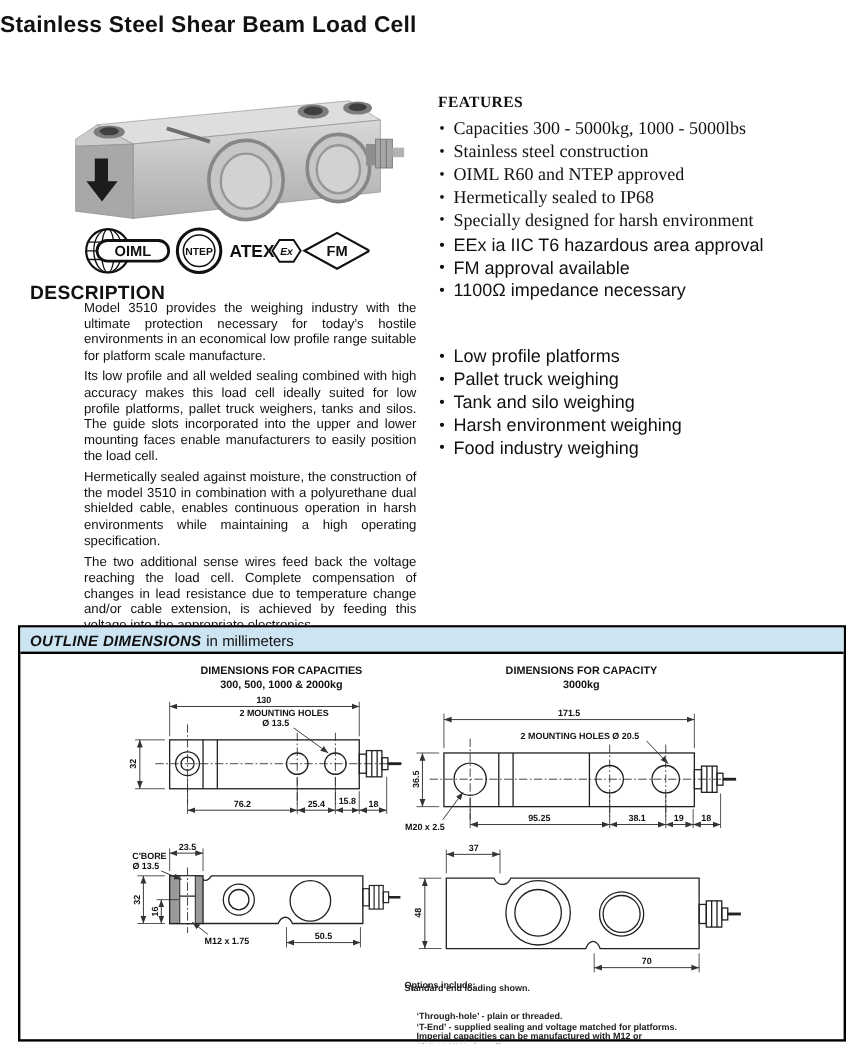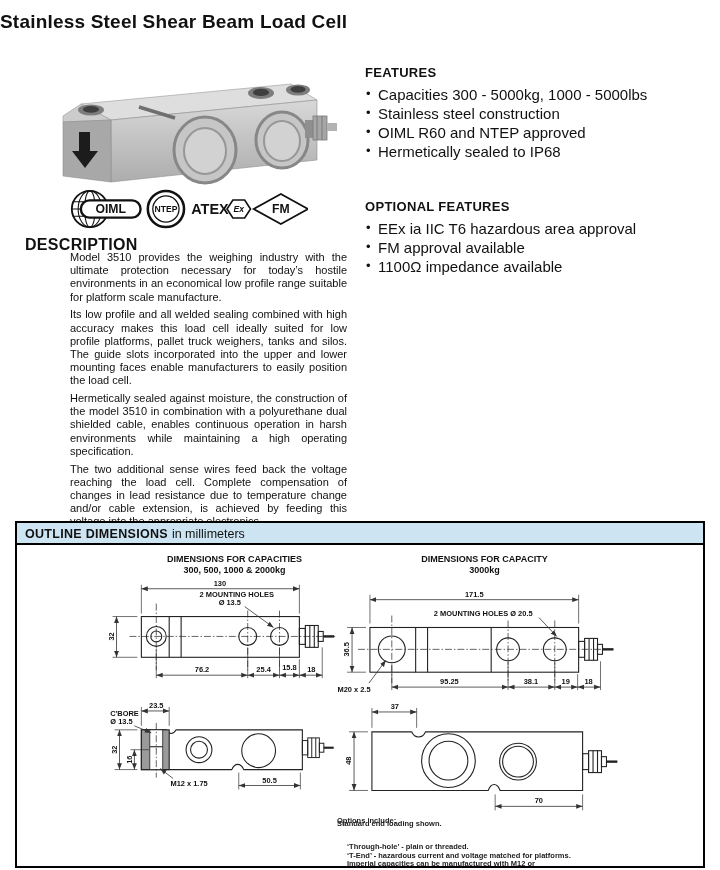--- a/index.html
+++ b/index.html
@@ -13,29 +13,29 @@
     font-size:19px; font-weight:bold; letter-spacing:.2px;
   }
   
   .photo { position:absolute; left:55px; top:74px; width:282px; height:112px; }
   .logos { position:absolute; left:70px; top:188px; width:238px; height:42px; }
   .desc-h { position:absolute; left:25px; top:236px; font-size:16px; font-weight:bold; letter-spacing:.3px; }
   .desc { position:absolute; left:25px; top:251px; width:322px; }
   .desc p { font-size:11px; line-height:13.2px; text-align:justify; margin-bottom:4.5px;margin-left:45px; }
   
   .rcol-block { position:absolute; left:365px; width:348px; }
-  .features { top:65px; } .optional { top:199px; } .apps { top:292px; }
+  .features { top:77px;font-family:Liberation Serif, serif; } .optional { top:199px; } .apps { top:292px; }
   .rh { font-size:13px; font-weight:bold; letter-spacing:.3px; margin-bottom:9px; }
   ul.blist { list-style:none; }
   ul.blist li { position:relative; padding-left:13px; font-size:15px; line-height:12px; margin-bottom:7px; }
   ul.blist li::before { content:"\2022"; position:absolute; left:1px; top:-1px; font-size:13px; }
   
   .panel { position:absolute; left:15px; top:521px; width:690px; height:347px; border:2px solid #000; background:#fff; }
   .panel-h { height:22px; background:#cde4f3; border-bottom:2px solid #000; padding:4px 0 0 8px; font-size:12.5px; }
-  .panel-h strong { font-weight:bold; letter-spacing:.3px; }
+  .panel-h strong { font-weight:bold; letter-spacing:.3px;font-style:italic; }
   .panel-h span { font-weight:normal; margin-left:4px; }
   .panel-body { position:relative; width:554px; height:319px; }
   .colt { position:absolute; text-align:center; font-size:9px; font-weight:bold; line-height:10.5px; }
   .colt-l { left:95px; top:9px; width:245px; }
   .colt-r { left:345px; top:9px; width:245px; }
   .drawings { position:absolute; left:0; top:0; width:686px; height:319px; }
   .ln   { stroke:#222; stroke-width:1.1; fill:none; }
   .dim  { stroke:#333; stroke-width:.8; fill:none; }
   .wit  { stroke:#333; stroke-width:.7; fill:none; }
   .cl   { stroke:#222; stroke-width:.7; fill:none; stroke-dasharray:7 2 1.5 2; }
@@ -118,31 +118,38 @@
   <p>The two additional sense wires feed back the voltage reaching the load cell.  Complete compensation of changes in lead resistance due to temperature change and/or cable extension, is achieved by feeding this voltage into the appropriate electronics.</p>
 </div>
 
 <div class="rcol-block features">
   <div class="rh">FEATURES</div>
   <ul class="blist">
     <li>Capacities 300 - 5000kg, 1000 - 5000lbs</li>
     <li>Stainless steel construction</li>
     <li>OIML R60 and NTEP approved</li>
     <li>Hermetically sealed to IP68</li>
+    <li>Specially designed for harsh environment</li>
   </ul>
 </div>
 <div class="rcol-block optional">
-  <div class="rh">OPTIONAL FEATURES</div>
   <ul class="blist">
     <li>EEx ia IIC T6 hazardous area approval</li>
     <li>FM approval available</li>
-    <li>1100Ω impedance available</li>
+    <li>1100Ω impedance necessary</li>
   </ul>
 </div>
 <div class="rcol-block apps">
+  <ul class="blist">
+    <li>Low profile platforms</li>
+    <li>Pallet truck weighing</li>
+    <li>Tank and silo weighing</li>
+    <li>Harsh environment weighing</li>
+    <li>Food industry weighing</li>
+  </ul>
 </div>
 
 <div class="panel">
   <div class="panel-h">
     <strong>OUTLINE DIMENSIONS</strong><span>in millimeters</span>
   </div>
   <div class="panel-body">
     <div class="colt colt-l">
       <div>DIMENSIONS FOR CAPACITIES</div>
       <div>300, 500, 1000 &amp; 2000kg</div>
@@ -315,18 +322,18 @@
         <line class="wit" x1="582" y1="796" x2="582" y2="812"></line>
         <line class="dim" x1="494" y1="808" x2="582" y2="808" marker-start="url(#mA)" marker-end="url(#mA)"></line>
         <text class="dl" x="538" y="805" text-anchor="middle">70</text>
       </g>
     </svg>
 
     <div class="note-line" style="left:288px; top:274px;">Standard end loading shown.</div>
     <div class="note-line" style="left:288px; top:271px;">Options include:</div>
     <div class="note-items" style="left:330px; top:298px;">
       <div>‘Through-hole’ - plain or threaded.</div>
-      <div>‘T-End’ - hazardous current and voltage matched for platforms.</div>
+      <div>‘T-End’ - supplied sealing and voltage matched for platforms.</div>
       <div>Imperial capacities can be manufactured with M12 or</div>
       <div>1/2"-20 UNC threading</div>
     </div>
   </div>
 </div>
 
 </body></html>

